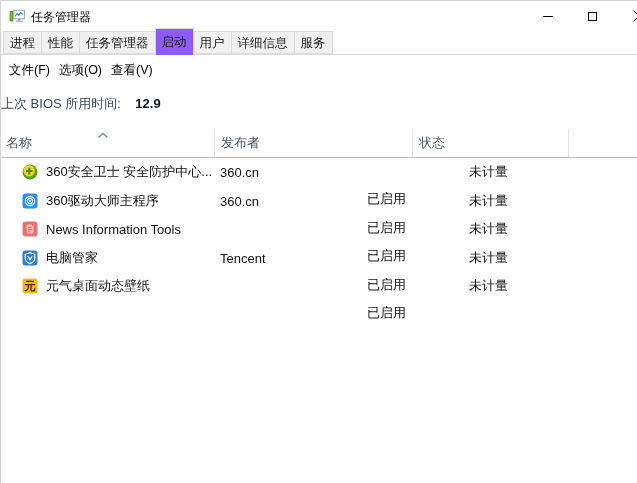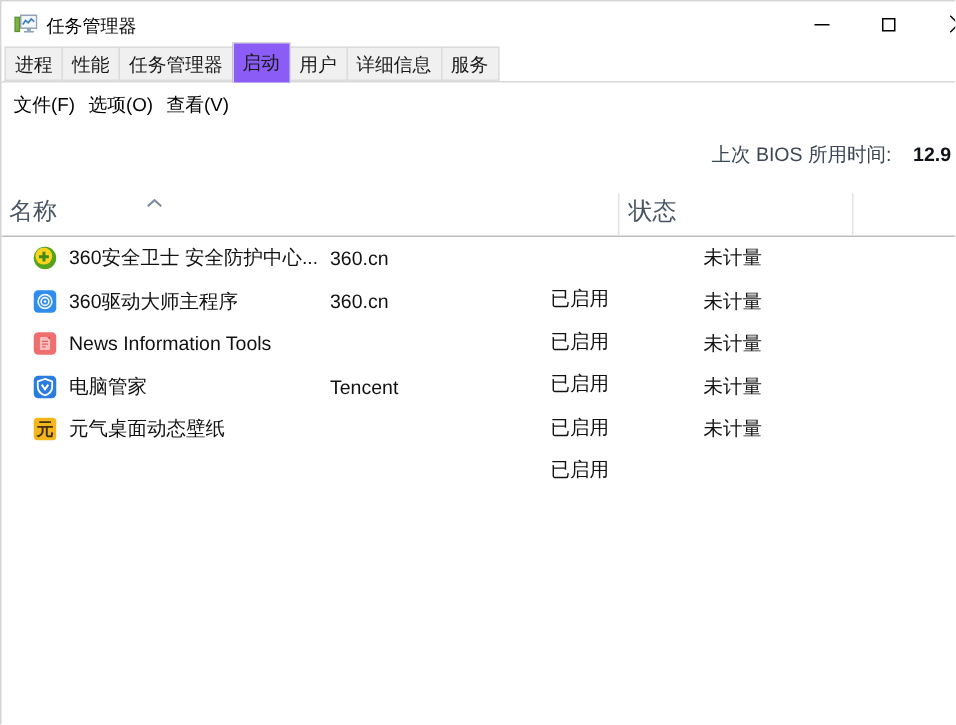--- a/index.html
+++ b/index.html
@@ -30,29 +30,29 @@
   .tab{
     height:23px;line-height:22px;padding:0 6px;font-size:12.5px;color:#1a1a1a;
     background:#f0f0f0;border:1px solid #dcdcdc;box-sizing:border-box;
     margin-right:-1px;white-space:nowrap;cursor:default;
   }
   .tab.active{
     height:27px;line-height:26px;margin-bottom:-1px;background:#8b5cf6;
     border:1px solid #d9d9d9;border-bottom:none;position:relative;z-index:2;
   }
   
-  .bios{position:absolute;top:93px;left:0;right:3px;text-align:right;white-space:nowrap;}
+  .bios{position:absolute;top:93px;left:0;right:3px;text-align:left;white-space:nowrap;}
   .bios-label{font-size:13px;color:#3c4654;}
   .bios-value{font-size:13px;font-weight:700;color:#10131a;margin-left:10px;}
   
   .thead{position:absolute;top:128px;left:0;right:0;height:29px;border-bottom:1px solid #bdbdbd;box-sizing:border-box;}
   .th{
     position:absolute;top:0;bottom:0;box-sizing:border-box;border-left:1px solid #e3e3e3;
     display:flex;align-items:flex-end;padding:0 0 5px 6px;
-    font-size:16px;color:#4a5564;white-space:nowrap;cursor:default;
+    font-size:13px;color:#4a5564;white-space:nowrap;cursor:default;
   }
   .th-name{left:0;width:213px;border-left:none;padding-left:5px;}
   .th-publisher{left:213px;width:150px;}
   .th-status{left:363px;width:100px;margin-left:48px;}
   .th-impact{left:463px;width:104px;}
   .th-extra{left:567px;width:70px;}
   .sort-chevron{position:absolute;left:96px;top:3px;}
   
   .tbody{position:absolute;top:157px;left:0;right:0;}
   .row{position:relative;height:28.5px;text-align:right;}
@@ -107,20 +107,21 @@
     <div class="tab">服务</div>
   </div>
 
   <div class="bios">
     <span class="bios-label">上次 BIOS 所用时间:</span>
     <span class="bios-value">12.9</span>
   </div>
 
   <div class="thead">
     <div class="th th-name">名称</div>
+    <div class="th th-publisher">发布者</div>
     <div class="th th-status">状态</div>
     <div class="th th-extra"></div>
     <svg class="sort-chevron" width="12" height="7" viewBox="0 0 12 7">
       <polyline points="1.5,5.5 6,1.5 10.5,5.5" fill="none" stroke="#7d8ca3" stroke-width="1.4"></polyline>
     </svg>
   </div>
 
   <div class="tbody">
 
     <div class="row">

